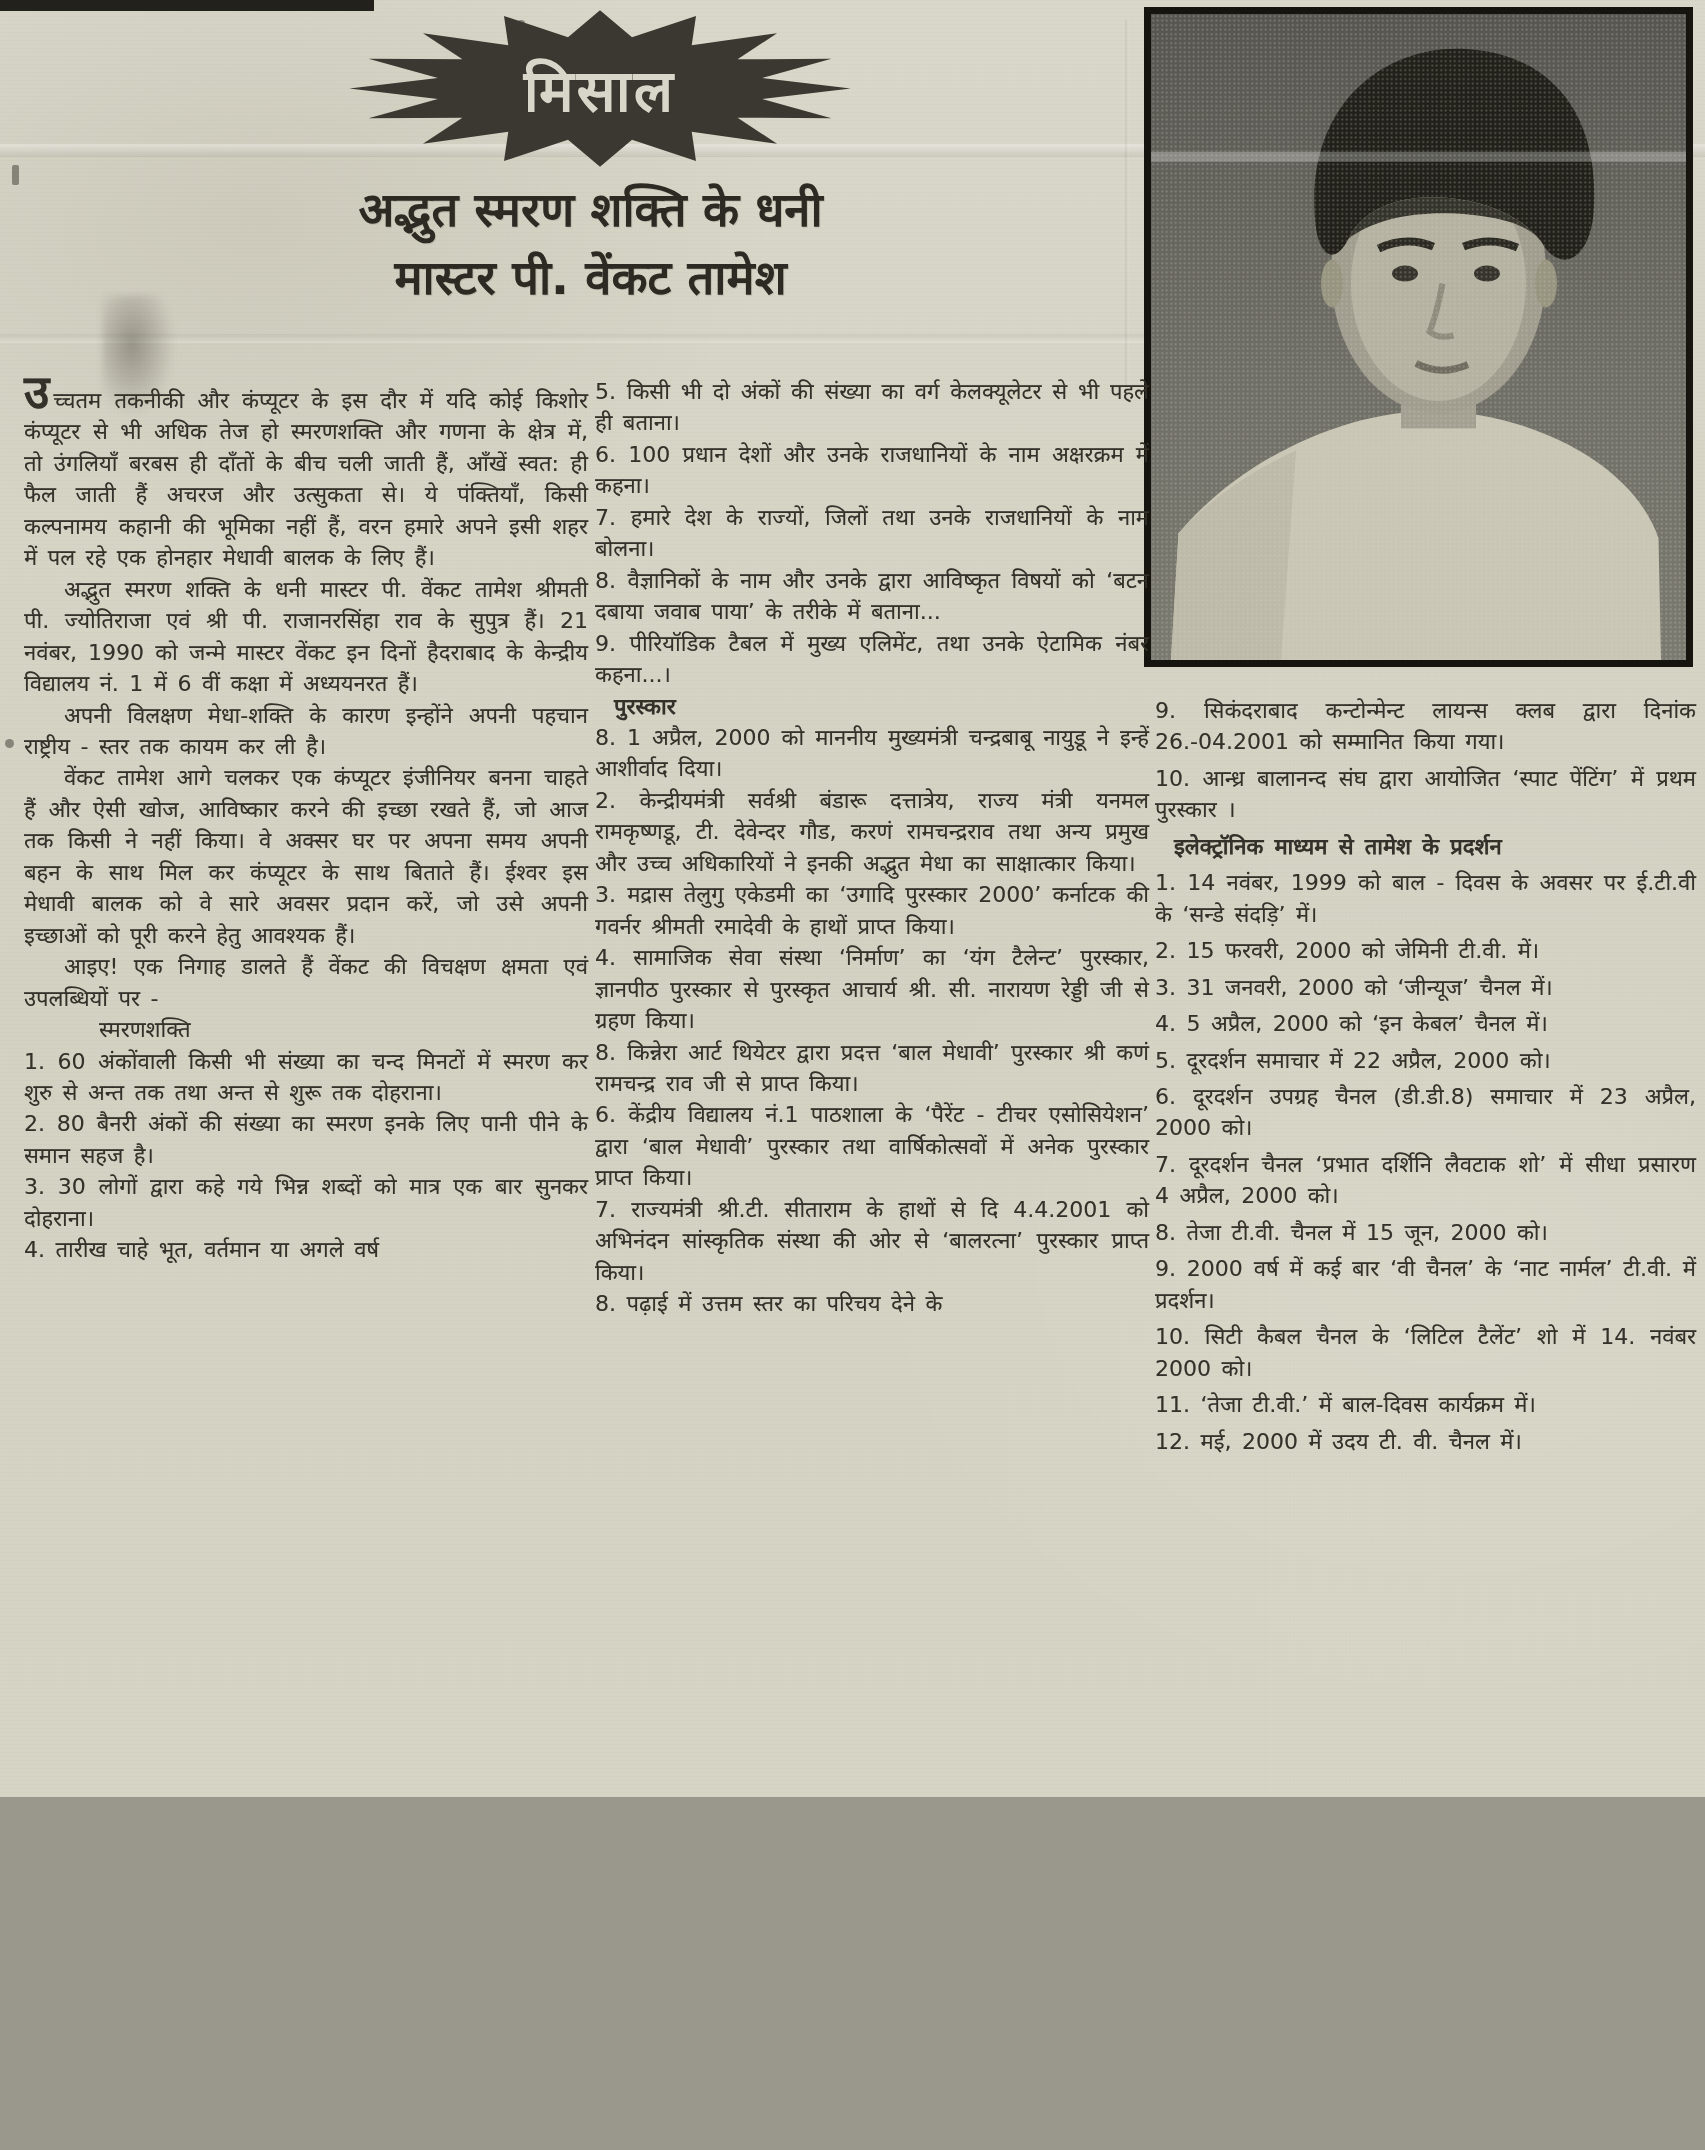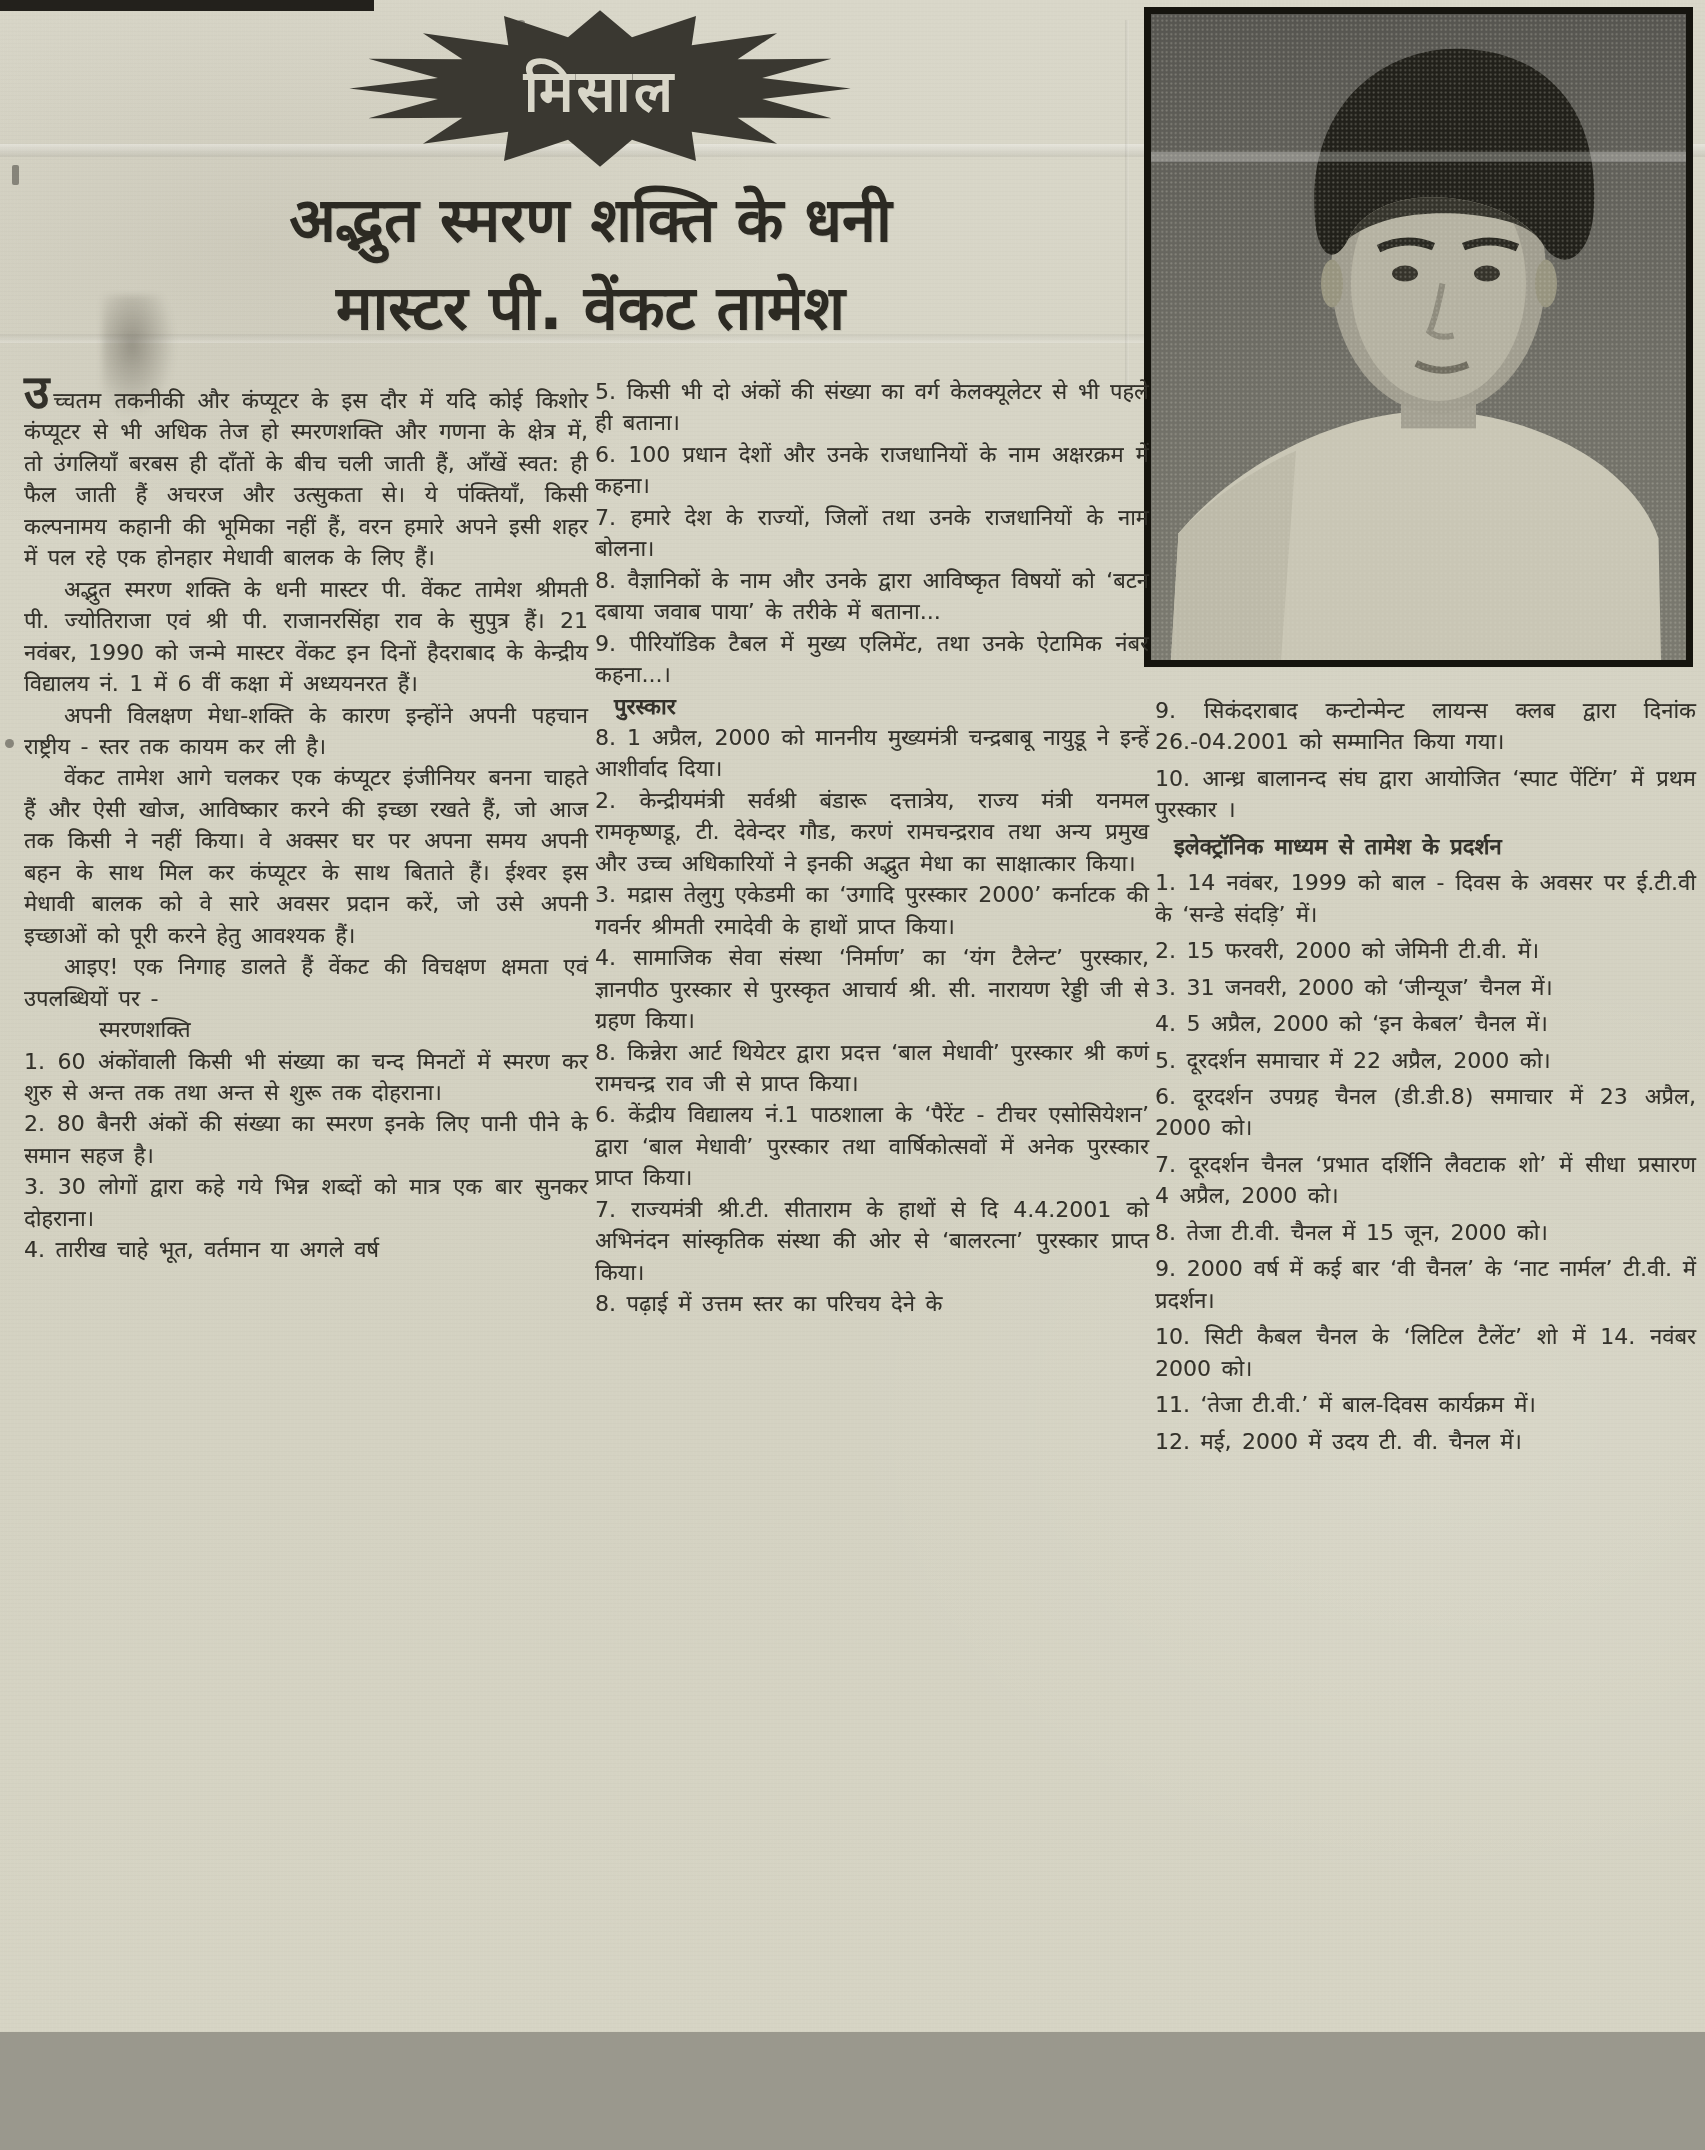--- a/index.html
+++ b/index.html
@@ -1,17 +1,17 @@
 <!DOCTYPE html>
 <html style="font-size:8px"><head>
 <meta charset="utf-8">
 <style>
   html,body { margin:0; padding:0; background:#9a988d; }
   .page {
-    position:relative; width:1705px; height:2032px; overflow:hidden;
+    position:relative; width:1705px; height:1797px; overflow:hidden;
     background:
       radial-gradient(ellipse 799px 500px at 15% 12%, rgba(110,100,80,.10), transparent 65%),
       radial-gradient(ellipse 899px 699px at 85% 70%, rgba(255,255,252,.10), transparent 70%),
       linear-gradient(#d9d7c9, #d3d1c1 55%, #d6d4c4);
     font-family:"DejaVu Sans","Liberation Serif",serif;
     color:#34322b;
   }
   .grain { position:absolute; inset:0; pointer-events:none;
     background:
       repeating-linear-gradient(0deg, rgba(0,0,0,.015) 0 1.5px, transparent 1.5px 4px),
@@ -29,21 +29,21 @@
     filter:blur(3px); }
   .speck { position:absolute; background:#3a3831; border-radius:50%; opacity:.5; }
 
   .masthead { position:absolute; left:344px; top:5px; width:512px; height:167px; }
   .masthead svg { position:absolute; inset:0; width:100%; height:100%; }
   .masthead-label { position:absolute; inset:0; display:flex; align-items:center; justify-content:center;
     font-size:58px; font-weight:bold; color:#d8d6c8; letter-spacing:3px;
     text-shadow:0 0 1px rgba(0,0,0,.4); }
 
   .headline { position:absolute; left:46px; top:176px; width:1089px; text-align:center;
-    font-weight:bold; font-size:61px; line-height:1.44; color:#2c2a23;
+    font-weight:bold; font-size:47px; line-height:1.44; color:#2c2a23;
     text-shadow:1px 1px 0 rgba(0,0,0,.10); white-space:nowrap; }
   .headline .hl-line { display:block; }
 
   .photo { position:absolute; left:1144px; top:7px; width:549px; height:660px;
     border:7px solid #15140e; box-sizing:border-box; background:#71706a; }
   .photo svg { display:block; width:100%; height:100%; }
 
   .col { position:absolute; font-size:22px; line-height:1.43; text-align:justify; color:#33312a;
     text-shadow:0.2px 0.2px 0 rgba(0,0,0,.22); }
   .col1 { left:24px;  top:376px;  width:564px; }

